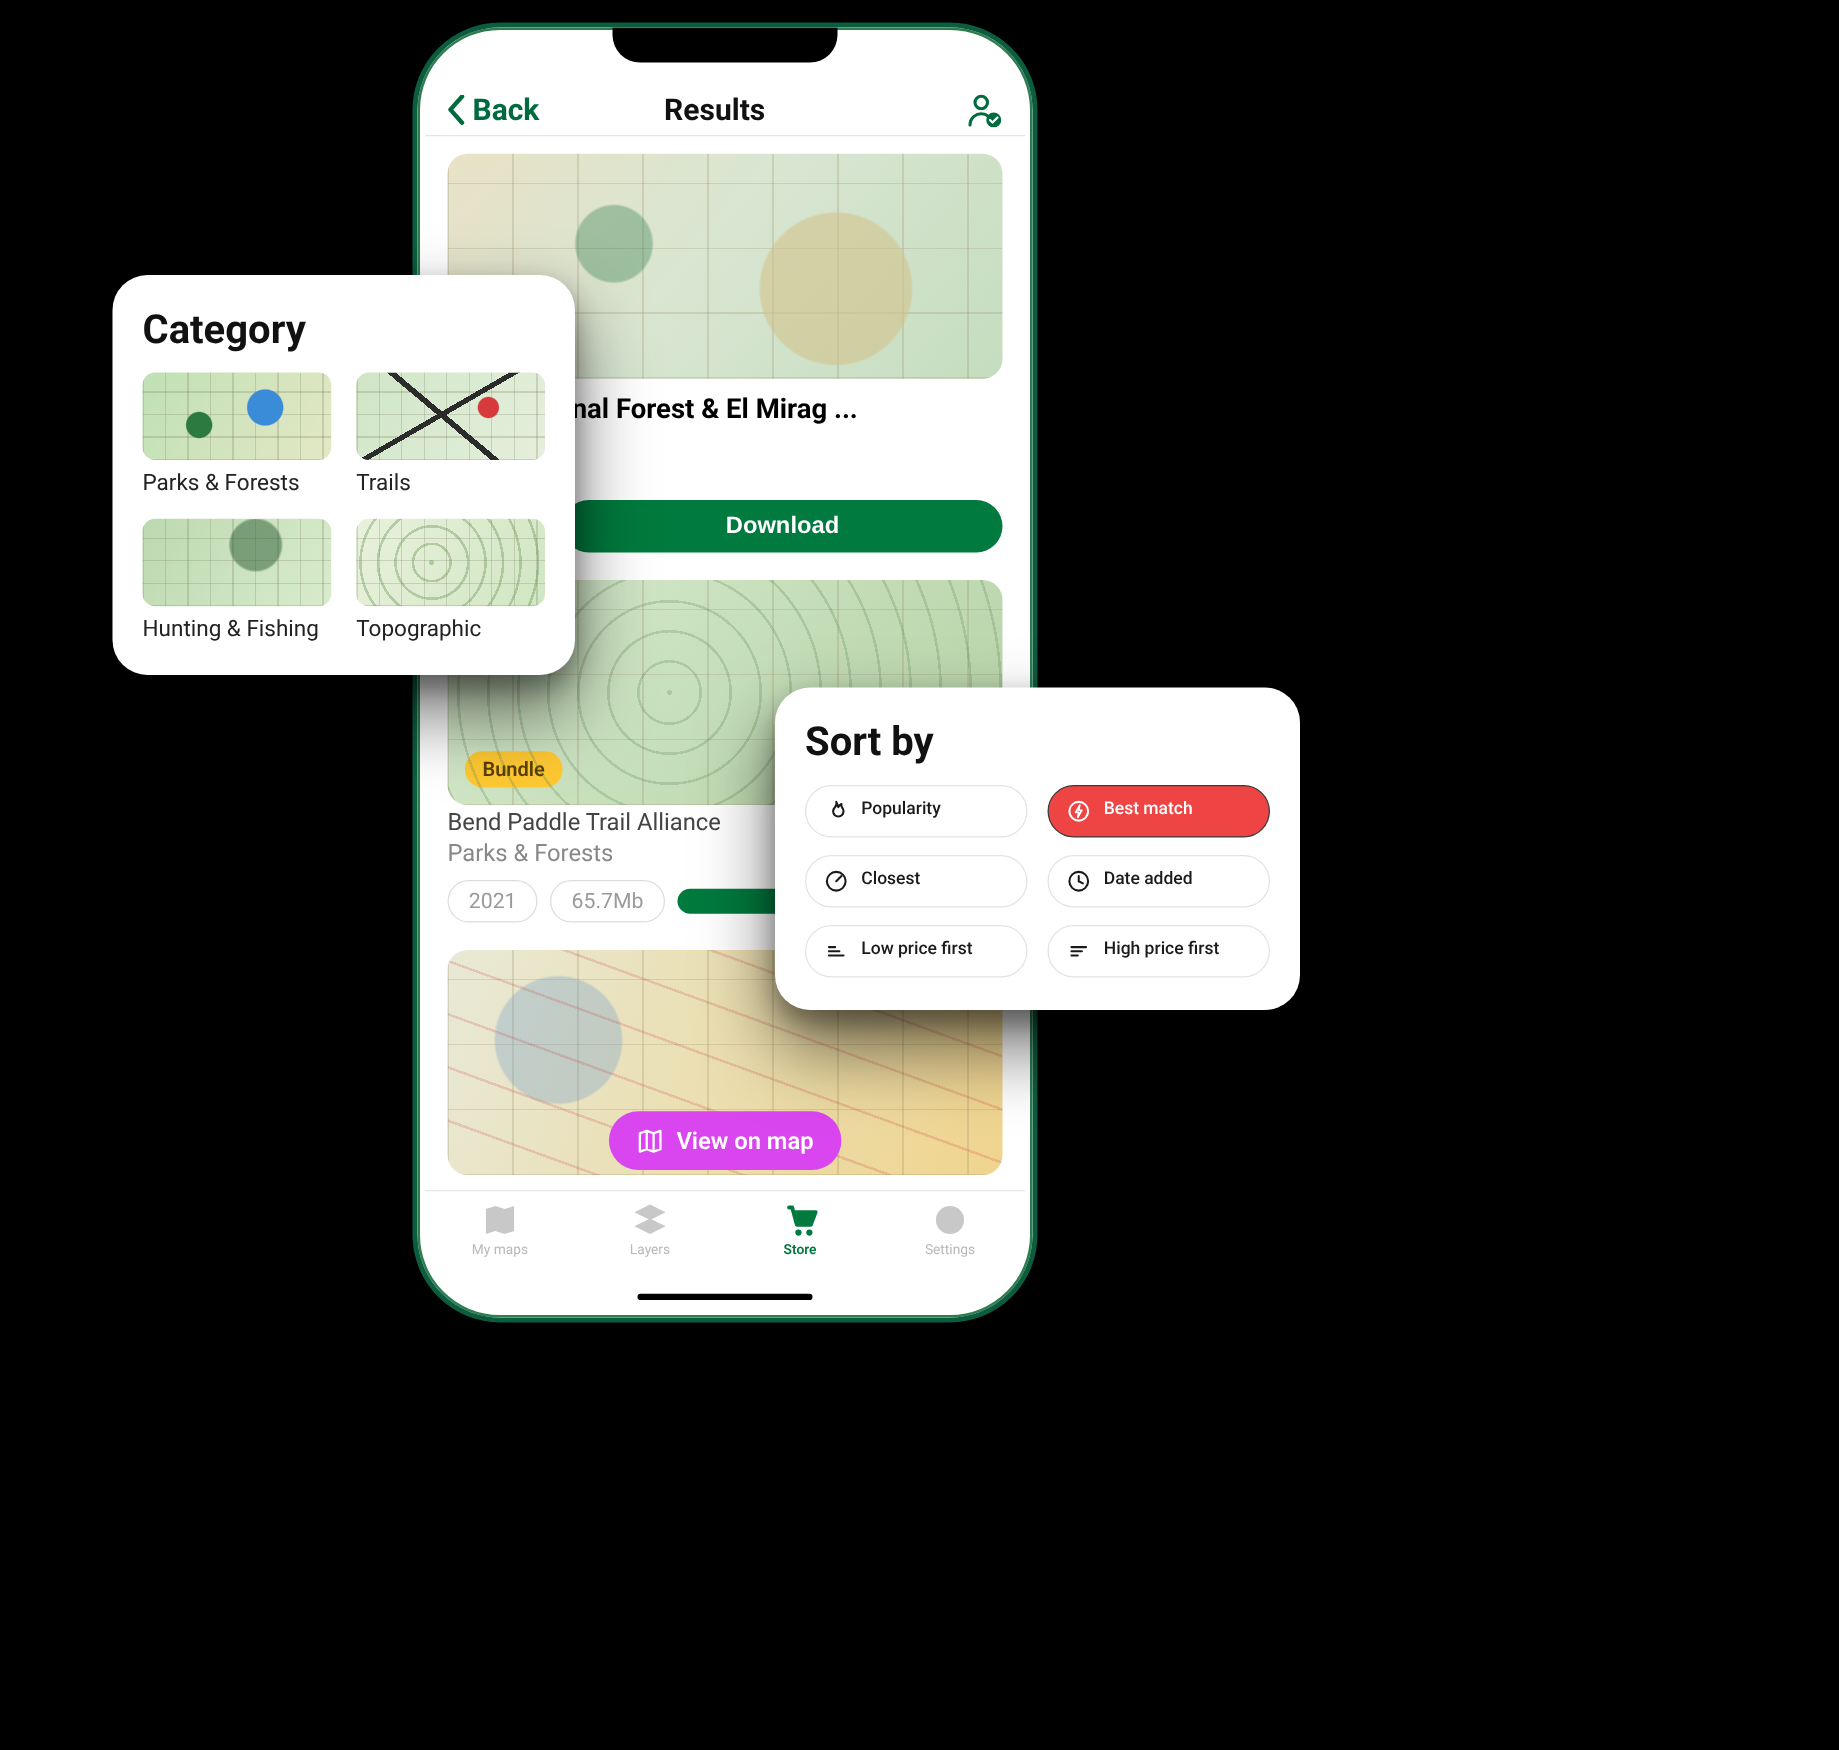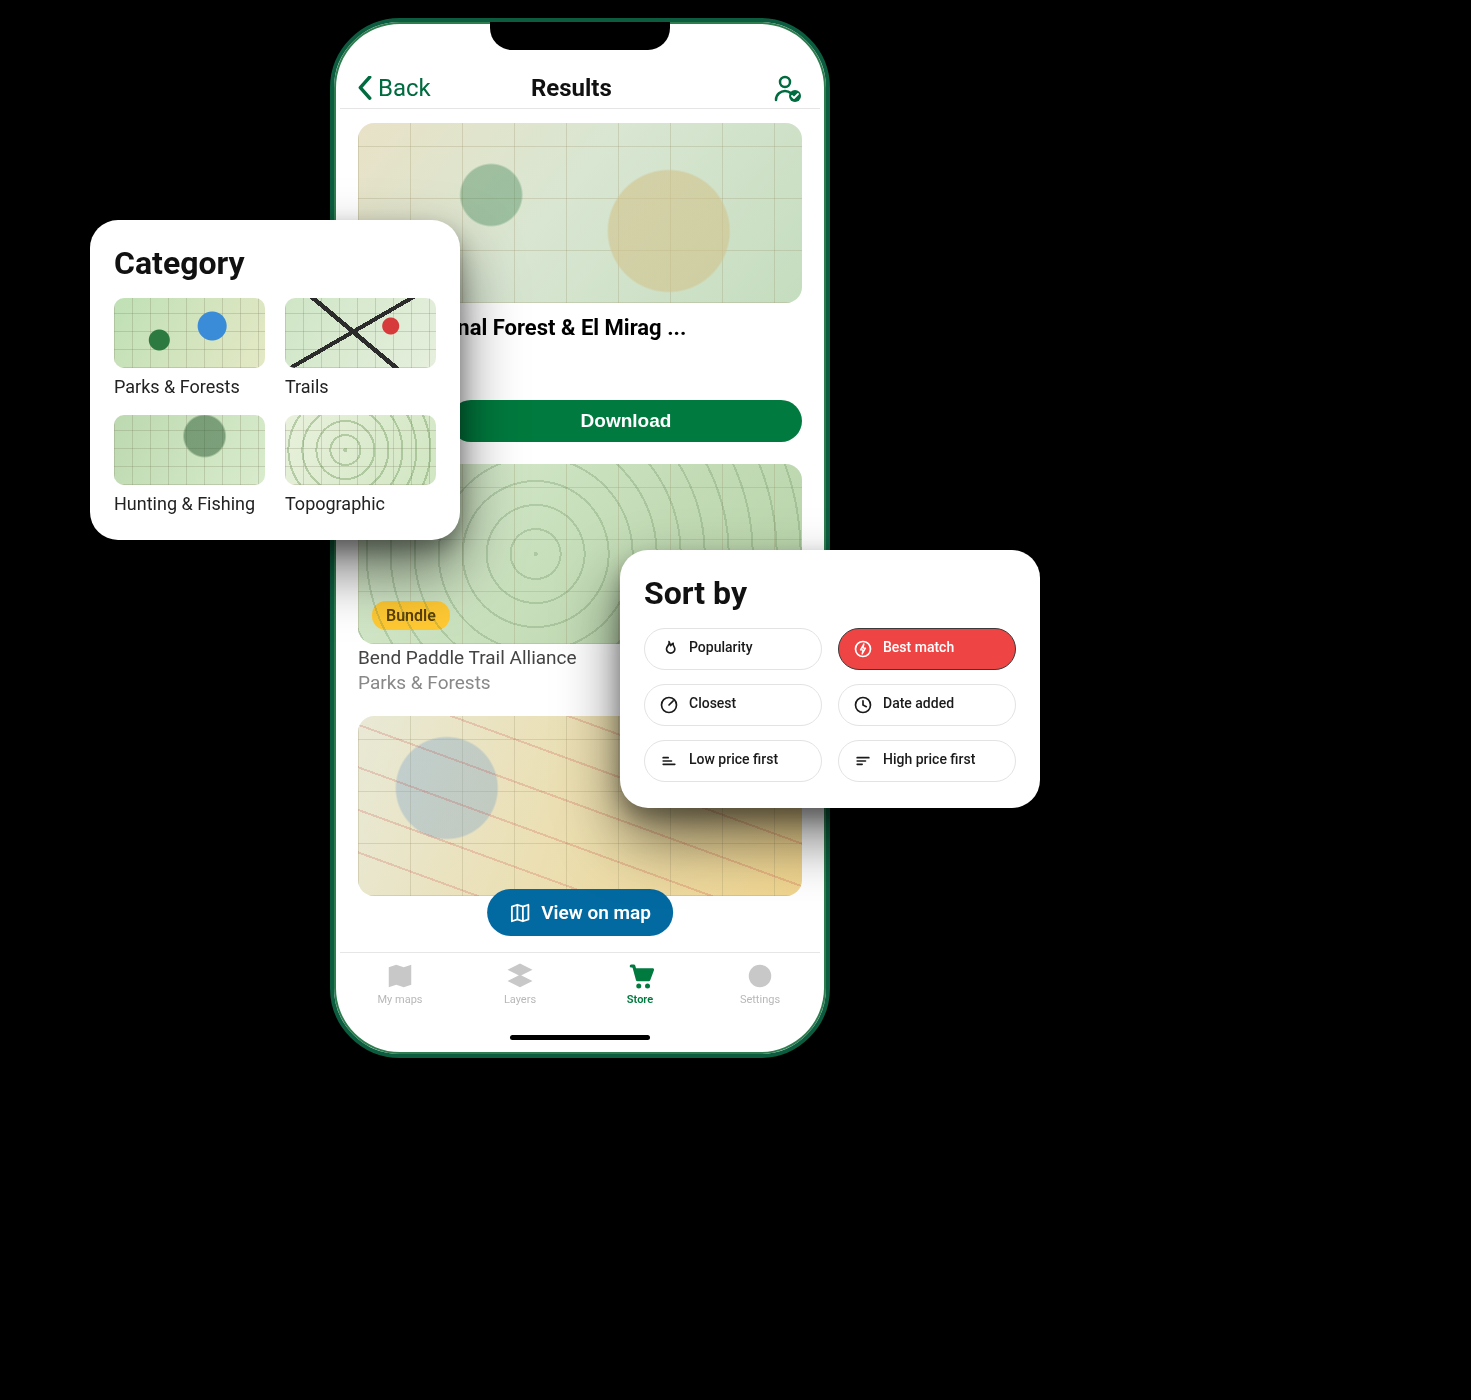--- a/index.html
+++ b/index.html
@@ -53,21 +53,21 @@
   }
 
   
   .hdr {
     display: flex;
     align-items: center;
     padding: 4px 18px 6px 18px;
   }
   .back {
     display: flex; align-items: center; gap: 6px;
-    color: #006b3f; font-size: 24px; font-weight: 400;
+    color: #006b3f; font-size: 24px; font-weight: 700;
   }
   .back svg { width: 14px; }
   .hdr-title {
     flex: 1; text-align: center;
     font-size: 24px; font-weight: 700; color: #111;
     margin-left: -60px;
   }
   .profile { width: 30px; display:flex; justify-content:center; }
 
   
@@ -158,21 +158,21 @@
     border: none; border-radius: 22px;
     padding: 10px 0; font-size: 19px; font-weight: 600;
     text-align: center;
   }
 
   
   .view-map {
     position: absolute;
     left: 50%; transform: translateX(-50%);
     bottom: 112px;
-    background: #0369a1; color: #fff;
+    background: #d946ef; color: #fff;
     border-radius: 30px;
     padding: 12px 22px;
     display: flex; align-items: center; gap: 10px;
     font-size: 19px; font-weight: 600;
     z-index: 40;
     margin-top: 33px;
   }
 
   
   .tabbar {
@@ -310,20 +310,25 @@
             <button class="dl-btn">Download</button>
           </div>
         </div>
 
         <div class="card">
           <div class="card-img m2">
             <div class="bundle-badge">Bundle</div>
           </div>
           <div class="card-sub">Bend Paddle Trail Alliance</div>
           <div class="card-cat">Parks &amp; Forests</div>
+          <div class="pill-row">
+            <div class="chip">2021</div>
+            <div class="chip">65.7Mb</div>
+            <button class="dl-btn" style="min-width:40px"></button>
+          </div>
         </div>
 
         <div class="card">
           <div class="card-img m3"></div>
         </div>
 
       </div>
 
       <div class="view-map">
         <svg viewBox="0 0 24 24" width="22" height="22">

